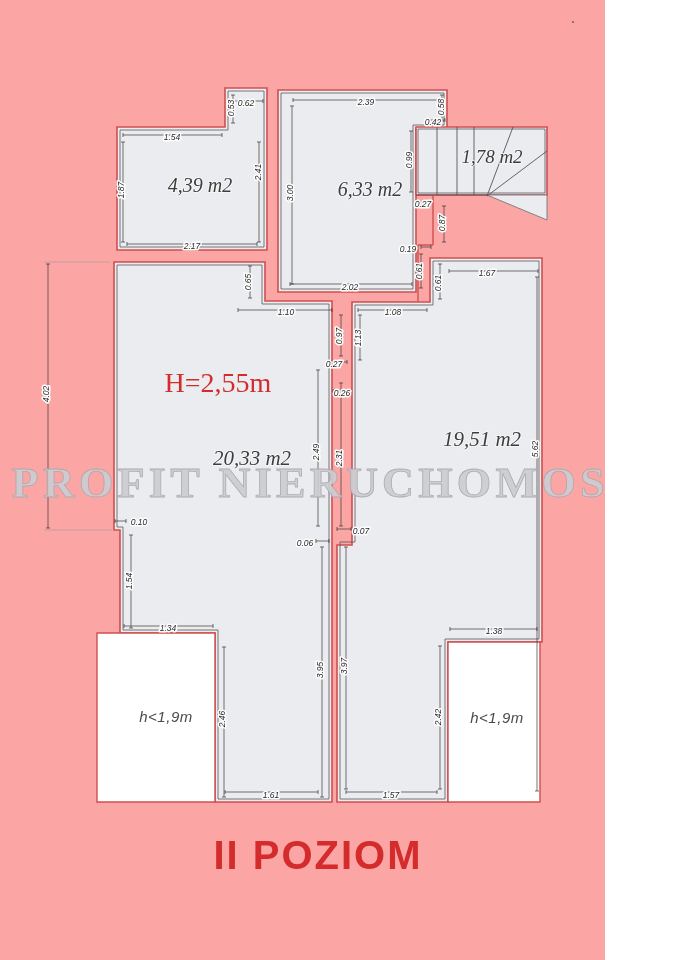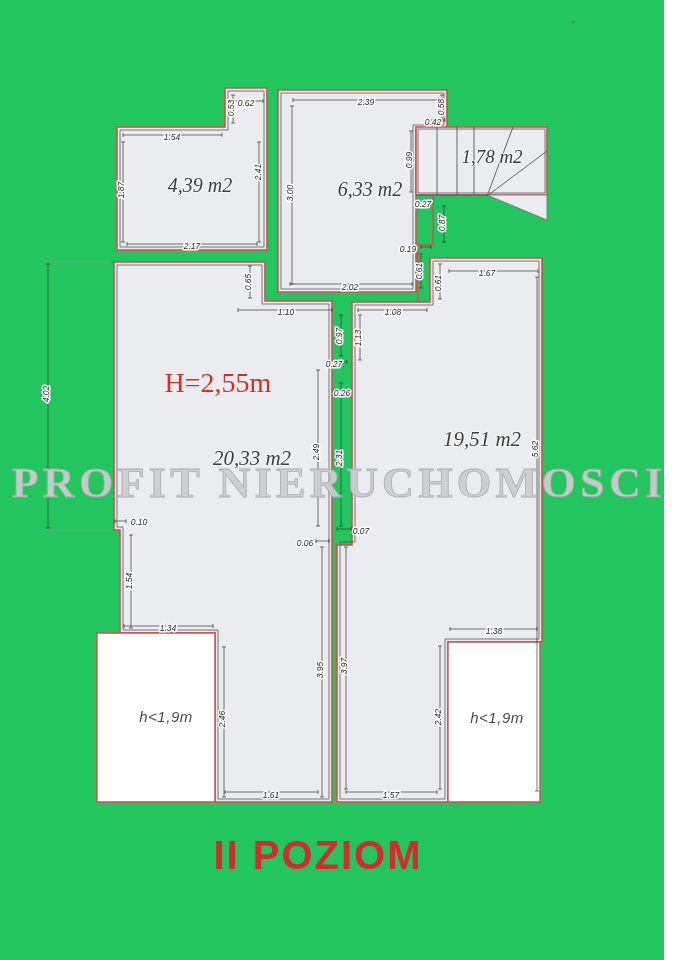--- a/index.html
+++ b/index.html
@@ -4,22 +4,22 @@
 <style>
   :root{
     --line-red:#cf4f4f;
     --fill-gray:#ebecf0;
     --text-red:#d42c2c;
     --wm-gray:#cdcdd1;
   }
   html,body{margin:0;padding:0;background:#ffffff;}
   .page{
     position:relative;
-    width:664px;height:960px;
-    background:#22c55e;
+    width:605px;height:960px;
+    background:#fca5a5;
     font-family:"Liberation Sans",sans-serif;
     overflow:hidden;
   }
   svg{display:block;}
   .room{fill:var(--fill-gray);stroke:var(--line-red);stroke-width:1.6;}
   .whitebox{fill:#ffffff;stroke:var(--line-red);stroke-width:1.4;}
   .inner{fill:none;stroke:#55555a;stroke-width:.8;}
   .redline{fill:none;stroke:var(--line-red);stroke-width:1.4;}
   .stair-line{stroke:#55555a;stroke-width:.9;fill:none;}
   .dim{stroke:#3a3a3a;stroke-width:.7;marker-start:url(#tick);marker-end:url(#tick);}

